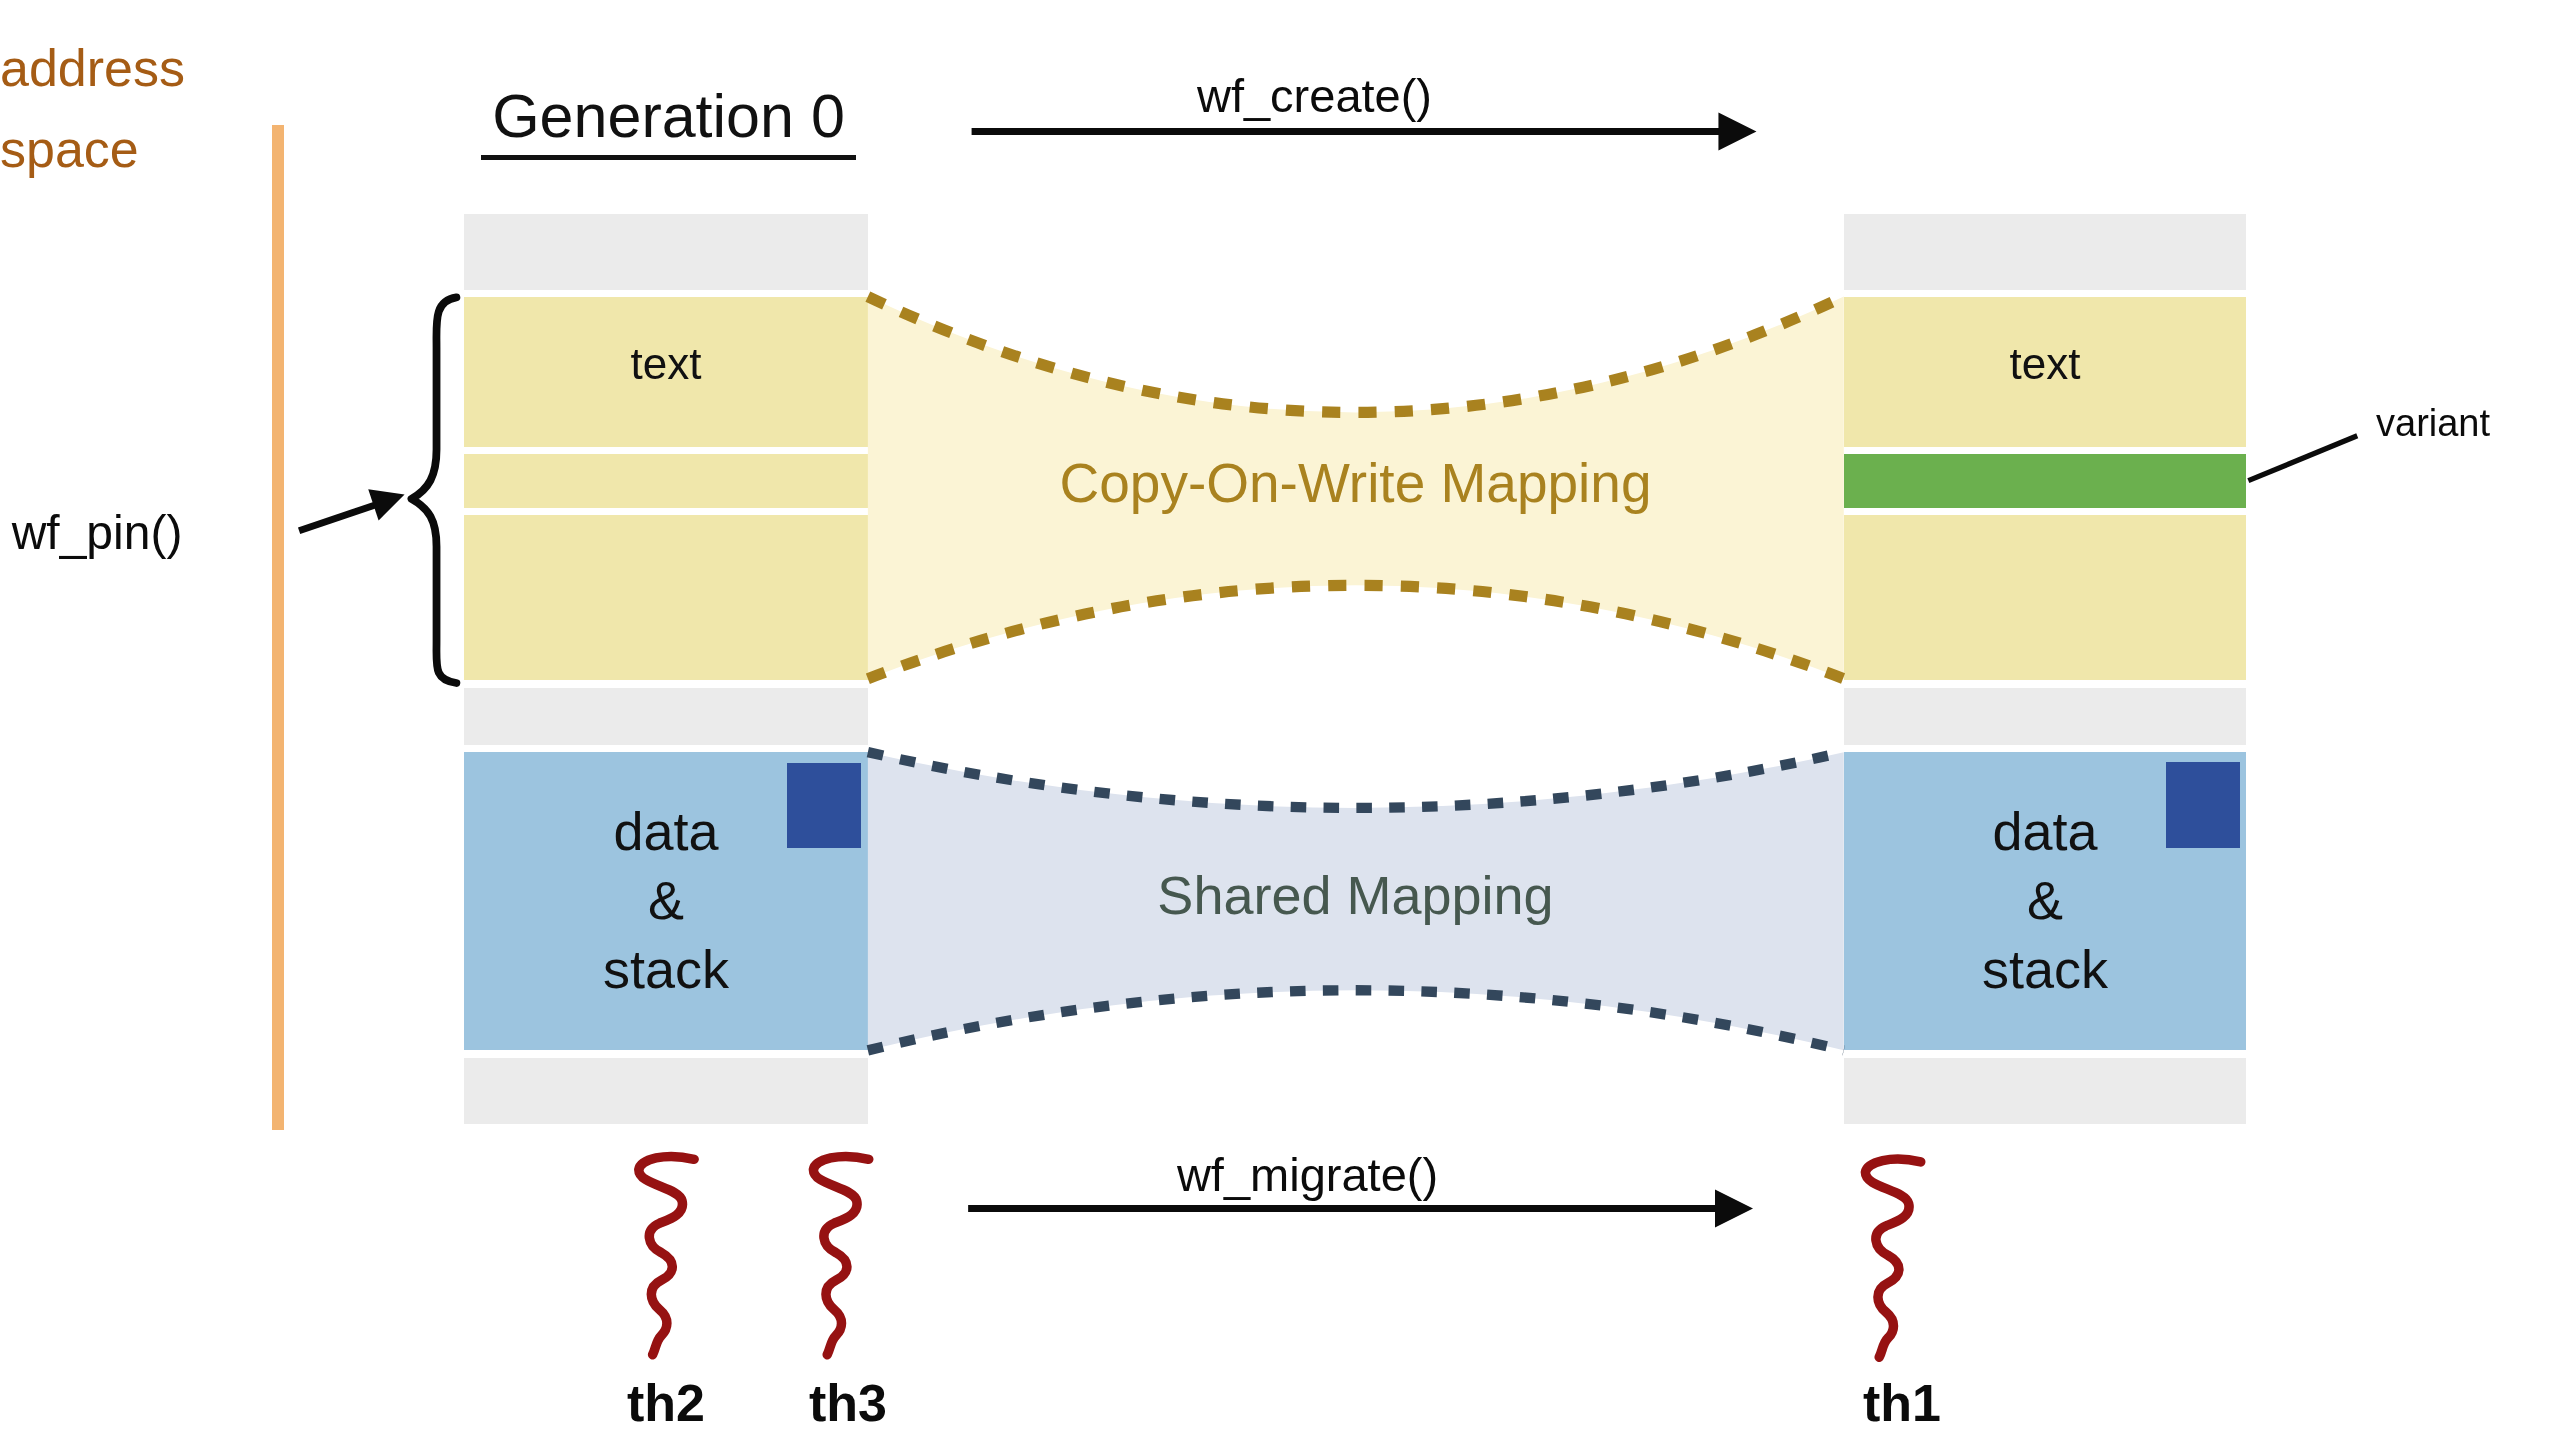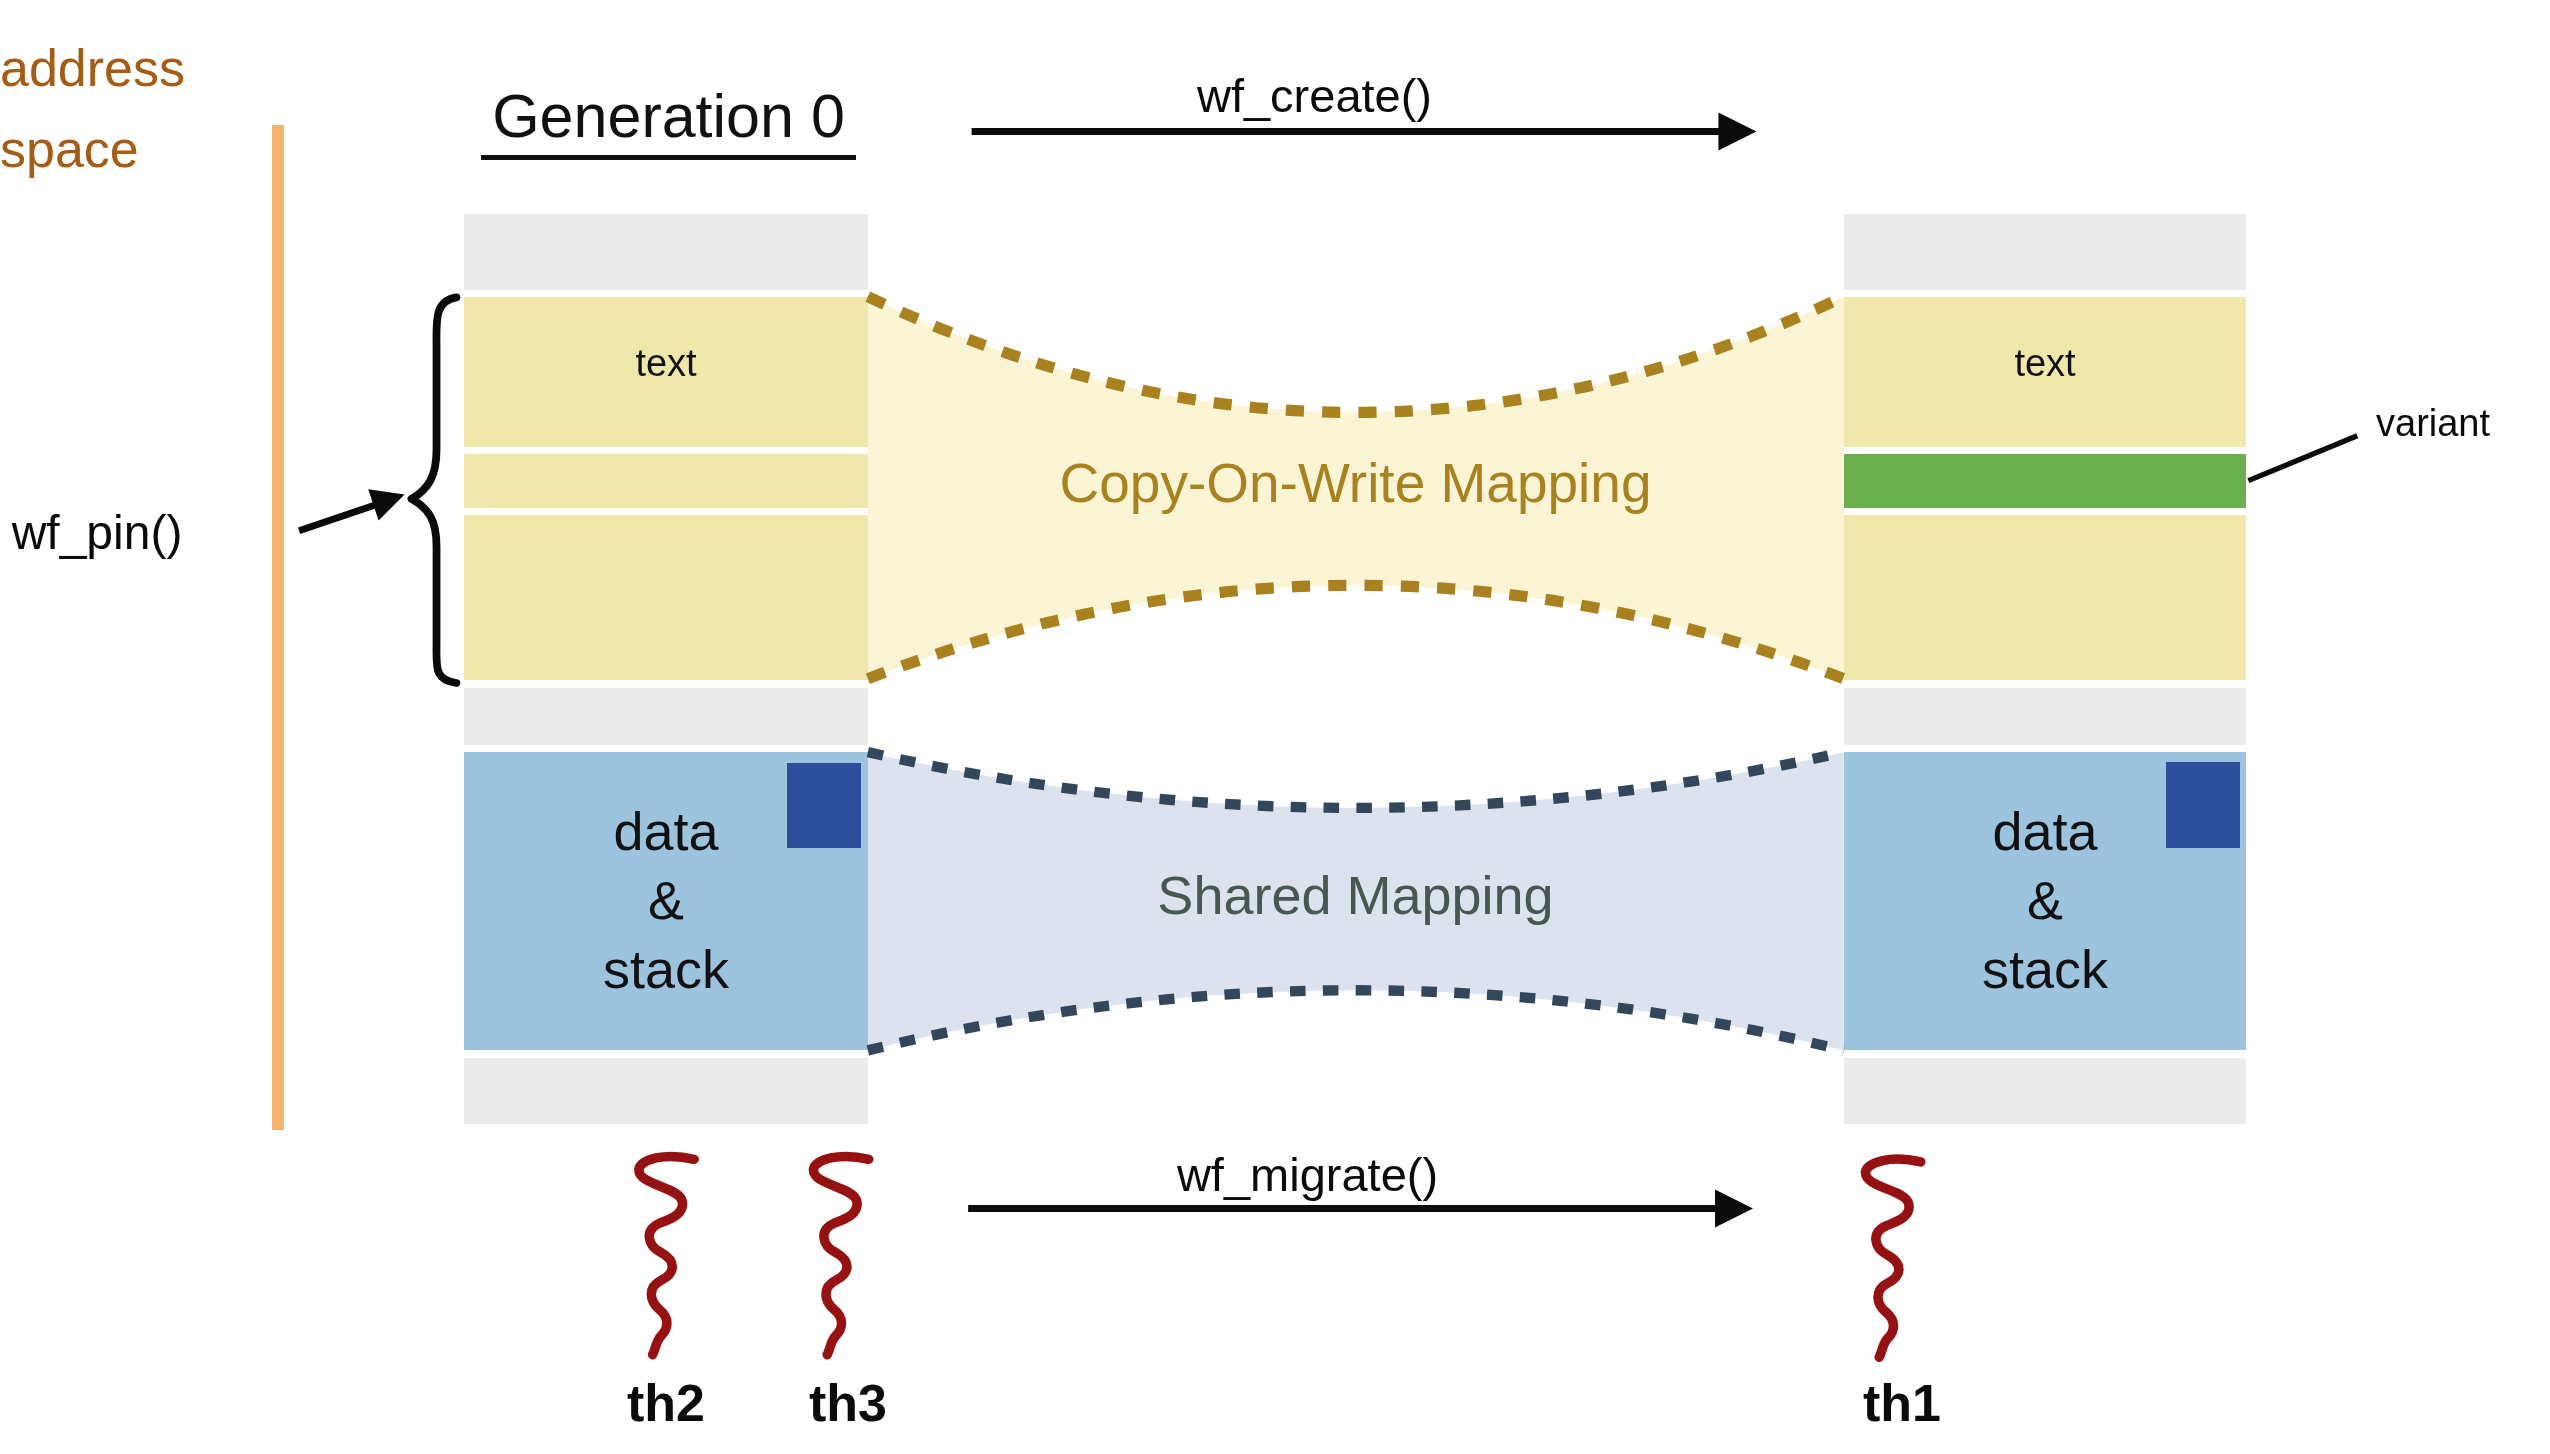--- a/index.html
+++ b/index.html
@@ -27,21 +27,21 @@
 
   
   .seg{position:absolute;}
   .seg.gray{background:var(--segment-gray,#ebebeb);}
   .seg.yellow{background:var(--segment-yellow,#f0e7ab);}
   .seg.green{background:var(--variant-green,#6bb04e);}
   .seg.blue{background:var(--segment-blue,#9cc4df);}
   .navy{position:absolute;background:var(--pinned-square-navy,#2e4f9b);}
 
   .seg-label{
-    position:absolute;font-size:38px;line-height:57px;text-align:center;color:#111;white-space:nowrap;
+    position:absolute;font-size:44px;line-height:57px;text-align:center;color:#111;white-space:nowrap;
   }
   .datastack{font-size:54px;line-height:69px;}
 
   
   .cow-label{left:923px;width:865px;top:453px;font-size:55px;line-height:61px;
     text-align:center;color:var(--cow-accent,#a9821f);white-space:nowrap;}
   .shared-label{left:923px;width:865px;top:865px;font-size:54px;line-height:61px;
     text-align:center;color:var(--shared-text,#46584f);white-space:nowrap;}
 
   

